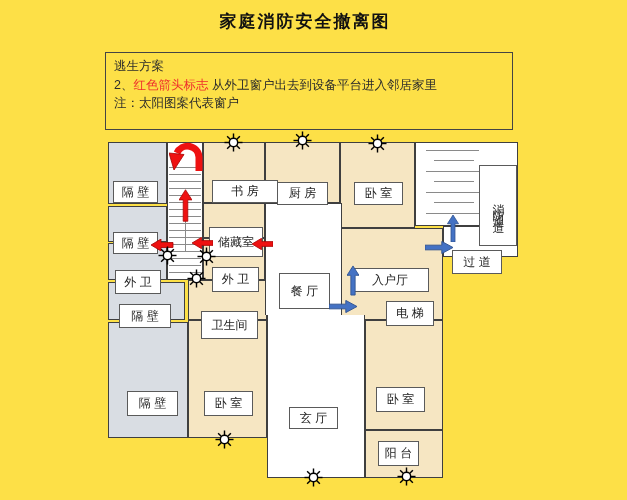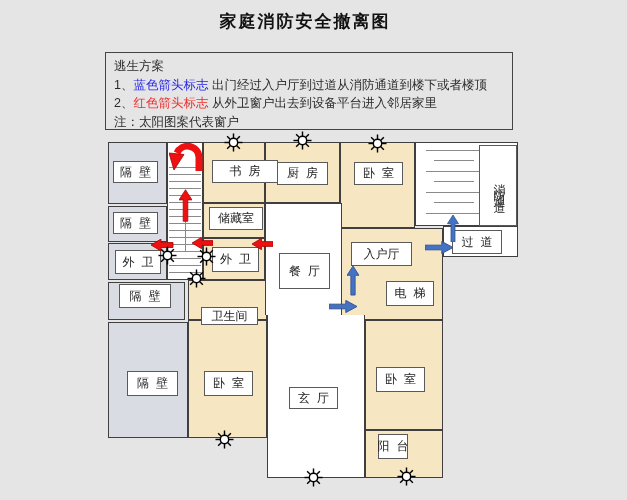--- a/index.html
+++ b/index.html
@@ -1,17 +1,17 @@
 <!DOCTYPE html>
 <html style="--room-tan: #F6E6C2; --room-gray: #D9DDE3; --wall: #3F3F3F; --label-border: #5A5A5A; --arrow-red: #EE1111; --arrow-red-dark: #A50000; --arrow-blue: #4472C4; --arrow-blue-dark: #2F528F; --legend-blue: #2323EB; --legend-red: #EE2C2C; --stair-line: #8A8A8A; --text: #2B2B2B;"><head>
 <meta charset="utf-8">
 <style>
   html,body{margin:0;padding:0;background:#fff;}
   #stage{
-    position:relative;width:627px;height:500px;background:#e5e5e5;overflow:hidden;
+    position:relative;width:627px;height:500px;background:#fde047;overflow:hidden;
     font-family:"Liberation Sans","DejaVu Sans",sans-serif;color:var(--text,#2b2b2b);
   }
   
   .title{
     position:absolute;left:0;top:10px;width:610px;text-align:center;
     font-family:"Liberation Serif","DejaVu Serif",serif;
     font-size:17px;font-weight:bold;letter-spacing:2px;color:#111;
   }
   
   .legend{
@@ -25,22 +25,22 @@
   .room{position:absolute;box-sizing:border-box;border:1.5px solid var(--wall,#3f3f3f);}
   .tan{background:var(--room-tan,#f6e6c2);}
   .gray{background:var(--room-gray,#d9dde3);}
   .white{background:#fff;}
   .no-b{border-bottom:none;}
   .no-t{border-top:none;}
   .rlabel{
     position:absolute;box-sizing:border-box;background:#fff;
     border:1px solid var(--label-border,#5a5a5a);
     display:flex;align-items:center;justify-content:center;
-    font-family:Liberation Mono, monospace;
-    font-size:12px;color:#222;white-space:pre;
+    font-family:Liberation Sans, sans-serif;
+    font-size:12px;color:#222;white-space:pre;margin-top:20px;
   }
   .vtext{
     writing-mode:vertical-rl;text-orientation:upright;letter-spacing:6px;
     display:flex;align-items:center;justify-content:center;
   }
   
   .treads{
     position:absolute;left:1px;top:24px;right:1px;height:112px;
     background:repeating-linear-gradient(to bottom,var(--stair-line,#8a8a8a) 0 1px,transparent 1px 7px);
   }
@@ -65,21 +65,20 @@
 </style>
 </head>
 <body>
 
 <div id="stage">
 
   <div class="title">家庭消防安全撤离图</div>
 
   <div class="legend">
     <div>逃生方案</div>
-    <div><span>1、</span><span class="tag-blue">蓝色箭头标志</span><span> 出门经过入户厅到过道从消防通道到楼下或者楼顶</span></div>
     <div><span>2、</span><span class="tag-red">红色箭头标志</span><span> 从外卫窗户出去到设备平台进入邻居家里</span></div>
     <div>注：太阳图案代表窗户</div>
   </div>
 
   <div>
 
     <div class="room gray" style="left:108px;top:142px;width:59px;height:62px"></div>
     <div class="room gray" style="left:108px;top:206px;width:59px;height:36px"></div>
     <div class="room gray" style="left:108px;top:243px;width:59px;height:37px"></div>
     <div class="room gray" style="left:108px;top:282px;width:77px;height:38px"></div>
@@ -110,32 +109,32 @@
     <div class="room white" style="left:443px;top:226px;width:75px;height:31px"></div>
 
     <div class="rlabel" style="left:113px;top:161px;width:45px;height:22px">隔 壁</div>
     <div class="rlabel" style="left:113px;top:212px;width:45px;height:22px">隔 壁</div>
     <div class="rlabel" style="left:115px;top:250px;width:46px;height:24px">外 卫</div>
     <div class="rlabel" style="left:119px;top:284px;width:52px;height:24px">隔 壁</div>
     <div class="rlabel" style="left:127px;top:371px;width:51px;height:25px">隔 壁</div>
     <div class="rlabel" style="left:212px;top:160px;width:66px;height:23px">书 房</div>
     <div class="rlabel" style="left:277px;top:162px;width:51px;height:23px">厨 房</div>
     <div class="rlabel" style="left:354px;top:162px;width:49px;height:23px">卧 室</div>
-    <div class="rlabel" style="left:209px;top:207px;width:54px;height:23px">储藏室</div>
+    <div class="rlabel" style="left:209px;top:207px;width:54px;height:30px">储藏室</div>
     <div class="rlabel" style="left:212px;top:247px;width:47px;height:25px">外 卫</div>
-    <div class="rlabel" style="left:201px;top:307px;width:57px;height:18px">卫生间</div>
+    <div class="rlabel" style="left:201px;top:291px;width:57px;height:28px">卫生间</div>
     <div class="rlabel" style="left:279px;top:253px;width:51px;height:36px">餐 厅</div>
-    <div class="rlabel" style="left:351px;top:242px;width:61px;height:24px">入户厅</div>
+    <div class="rlabel" style="left:351px;top:248px;width:78px;height:24px">入户厅</div>
     <div class="rlabel" style="left:386px;top:281px;width:48px;height:25px">电 梯</div>
     <div class="rlabel vtext" style="left:479px;top:145px;width:38px;height:81px;font-size:12px">消防通道</div>
     <div class="rlabel" style="left:452px;top:230px;width:50px;height:24px">过 道</div>
     <div class="rlabel" style="left:289px;top:387px;width:49px;height:22px">玄 厅</div>
     <div class="rlabel" style="left:204px;top:371px;width:49px;height:25px">卧 室</div>
     <div class="rlabel" style="left:376px;top:367px;width:49px;height:25px">卧 室</div>
-    <div class="rlabel" style="left:378px;top:434px;width:30px;height:25px">阳 台</div>
+    <div class="rlabel" style="left:378px;top:421px;width:41px;height:25px">阳 台</div>
 
     <svg class="arr red" style="left:169px;top:140px" width="37" height="33" viewBox="0 0 37 33">
       <path d="M30 31 L30 17 A11.5 11.5 0 0 0 8 13" stroke-width="7"></path>
       <polygon points="0,13 15,14.5 5,30" stroke-width="0.8"></polygon>
     </svg>
     <svg class="arr red" style="left:179px;top:189px" width="13" height="33" viewBox="0 0 14 34">
       <polygon points="7,0 14,11 9.5,11 9.5,34 4.5,34 4.5,11 0,11"></polygon>
     </svg>
     <svg class="arr red" style="left:150px;top:239px" width="24" height="12" viewBox="0 0 22 12">
       <polygon points="0,6 10,0 10,3.5 22,3.5 22,8.5 10,8.5 10,12"></polygon>

